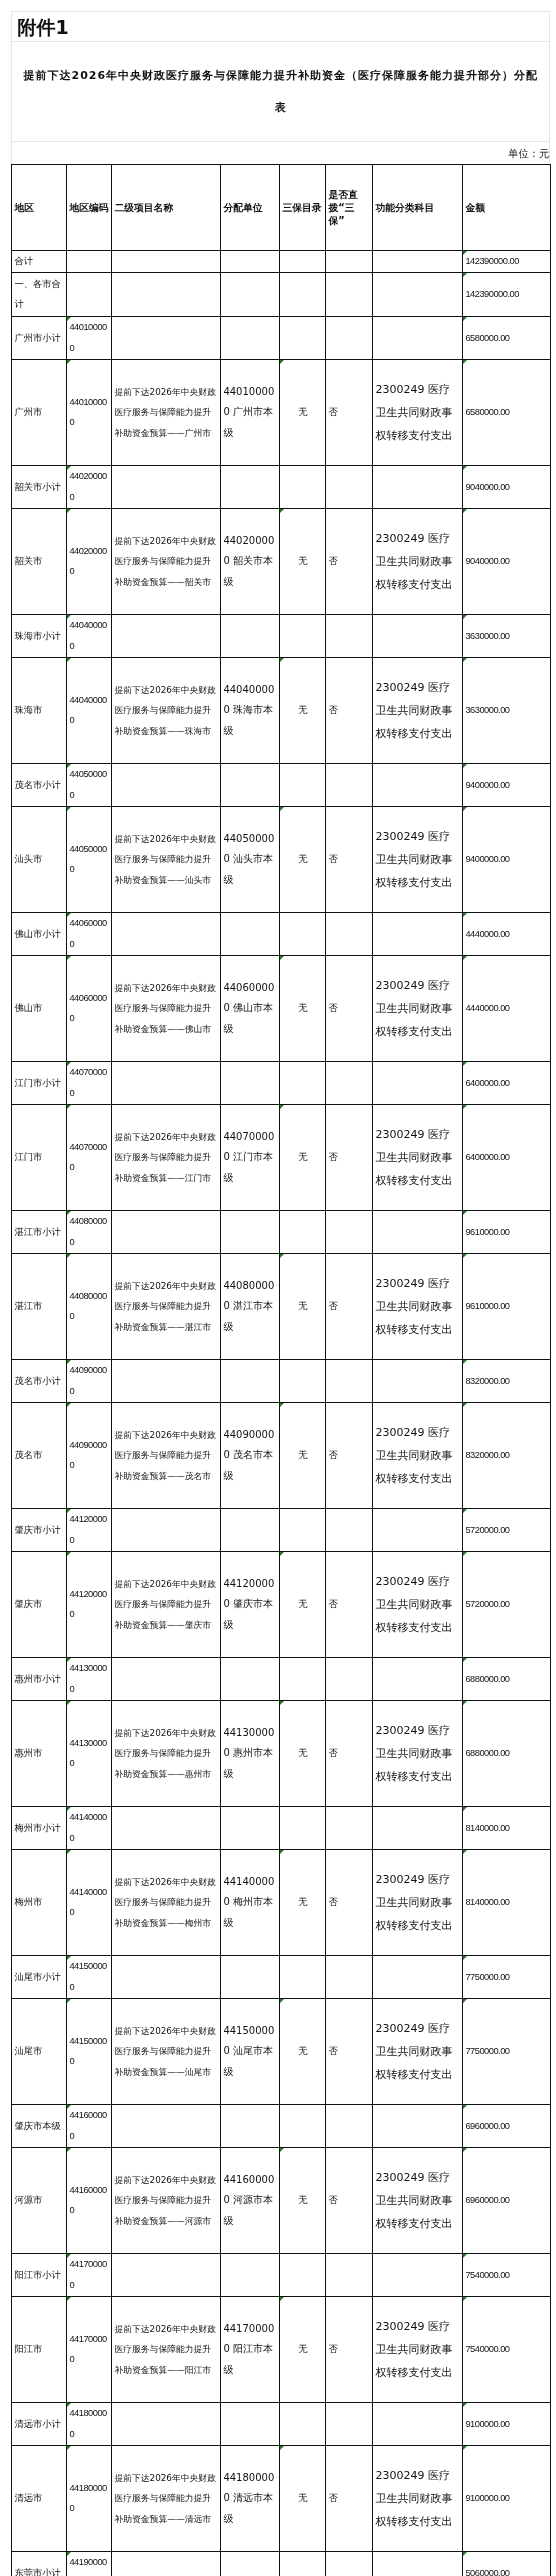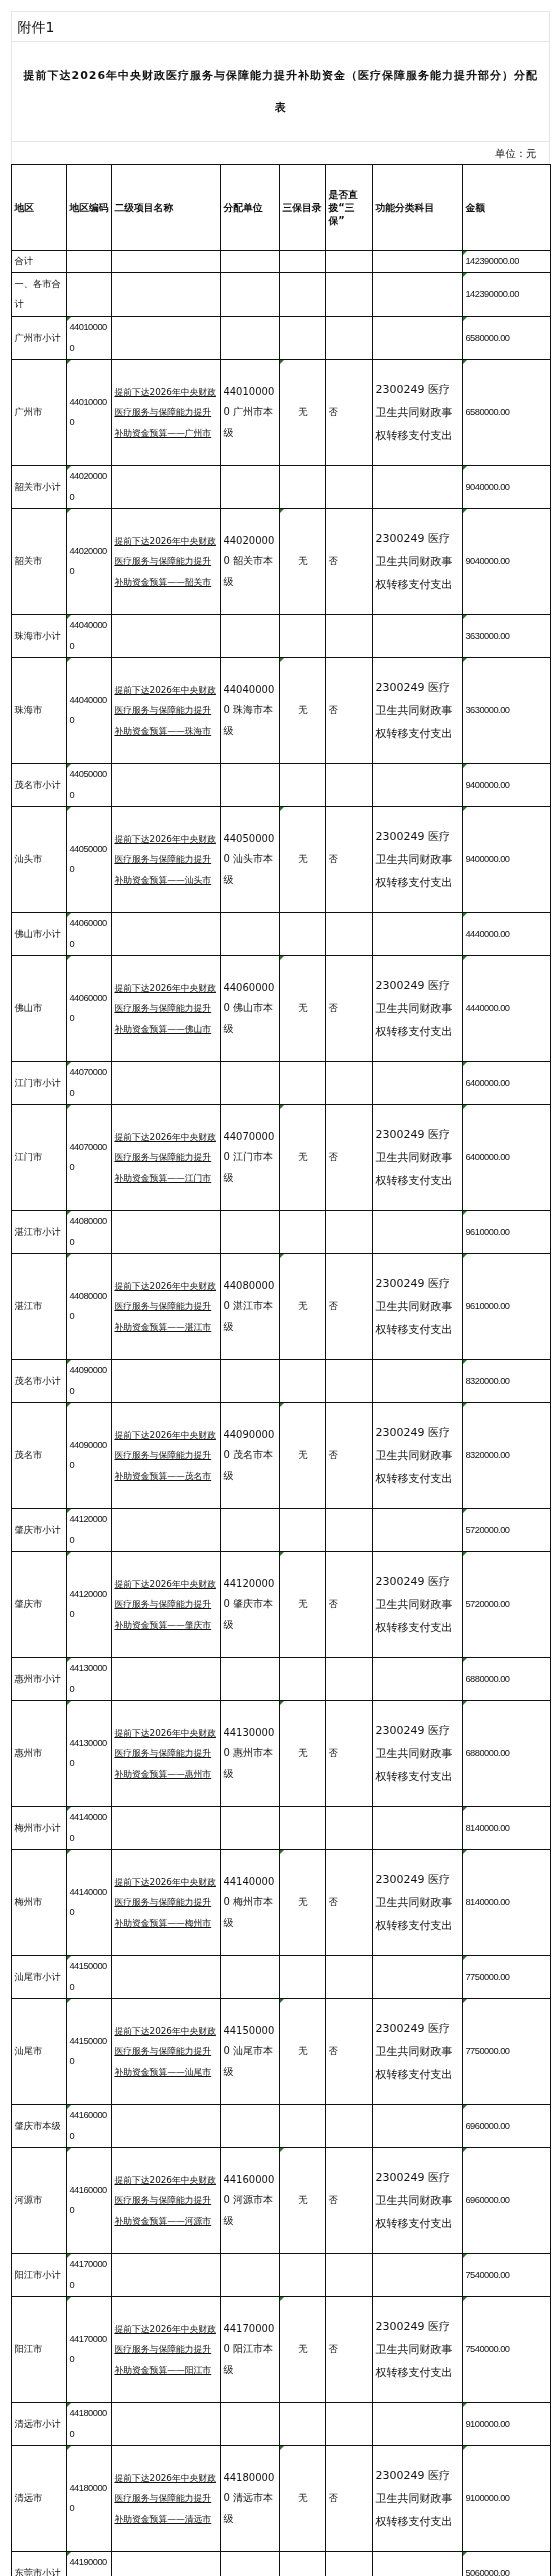--- a/index.html
+++ b/index.html
@@ -1,39 +1,39 @@
 <!DOCTYPE html>
 <html style="font-size:8.2px"><head>
 <meta charset="utf-8">
 <style>
   html, body { margin: 0; padding: 0; background: #ffffff; }
   body { width: 556px; height: 3312px; position: relative; overflow: hidden;
          font-family: "DejaVu Sans", "Liberation Sans", sans-serif; color: #111; }
   .page { position: absolute; left: 11.3px; top: 11.3px; width: 539px; }
   .band { border-left: 0.5px solid #e6e6e6; border-right: 0.5px solid #e6e6e6; box-sizing: border-box; }
   .attach { height: 31px; border-top: 1px solid #e6e6e6; border-bottom: 1px solid #e6e6e6;
-            font-size: 14px; line-height: 31px; padding-left: 5.2px; }
+            font-size: 19px; line-height: 31px; padding-left: 5.2px; font-weight: bold; }
   .title { height: 100px; border-bottom: 1px solid #e6e6e6; display: flex; align-items: center;
            justify-content: center; text-align: center; font-size: 11px; font-weight: bold;
            line-height: 32px; padding: 0 7.2px; box-sizing: border-box; letter-spacing: 1px; }
-  .unit { height: 21.6px; text-align: right; font-size: 10.3px; line-height: 23px; padding-right: 13px; }
+  .unit { height: 21.6px; text-align: right; font-size: 10.3px; line-height: 23px; padding-right: 0; }
   table { border-collapse: collapse; table-layout: fixed; width: 539px; }
   td, th { border: 1px solid #111; box-sizing: border-box; padding: 0 2.1px; vertical-align: middle;
            font-size: 9.3px; line-height: 20.6px; font-weight: normal; position: relative; word-break: break-all; }
   th { text-align: left; font-weight: bold; font-size: 9.8px; line-height: 13px; }
   .hdr { height: 86px; }
   .r-total { height: 22px; margin-top: 48px; }
   .r-allcity { height: 44px; }
   .r-sub { height: 43px; }
   .r-det { height: 106px; }
   .num { font-family: "Liberation Sans Narrow", "Liberation Sans", sans-serif; letter-spacing: -0.5px; }
   .c { text-align: center; }
   .flag::before { content: ""; position: absolute; left: 0; top: 0; width: 0; height: 0;
                   border-top: 4.1px solid #1f7a1f; border-right: 4.1px solid transparent; }
-  .proj { line-height: 20.6px; font-size: 8.8px; text-decoration: underline; }
+  .proj { line-height: 20.6px; font-size: 8.8px; }
   .unitcell { line-height: 20.6px; font-size: 10px; }
   .func { line-height: 23px; font-size: 11px; margin-top: 44px; }
 </style>
 </head>
 <body>
 
 <div class="page">
   <div class="band attach">附件1</div>
   <div class="band title">
     <span>提前下达2026年中央财政医疗服务与保障能力提升补助资金（医疗保障服务能力提升部分）分配表</span>

